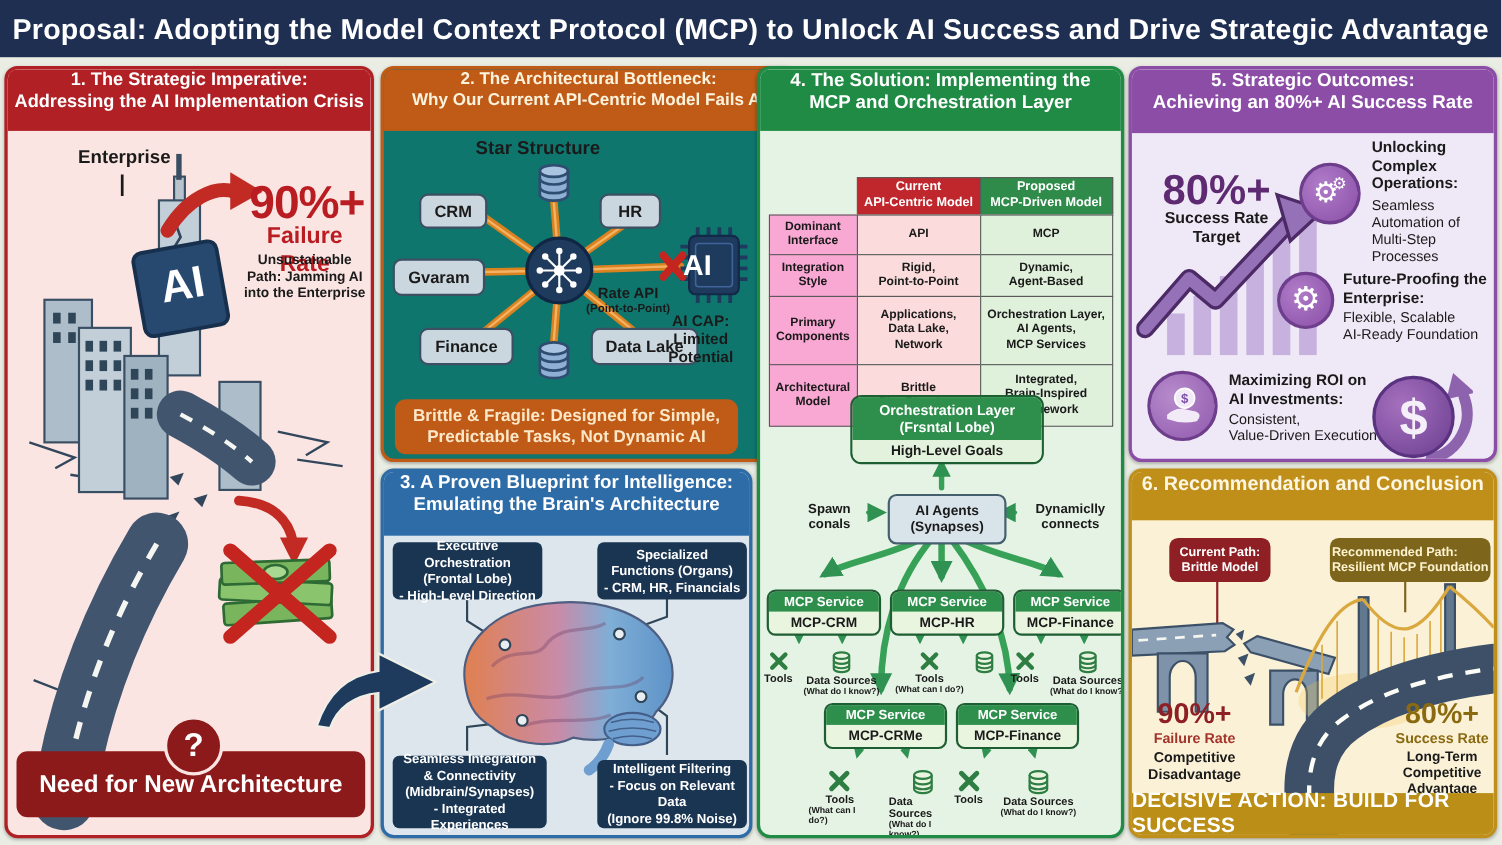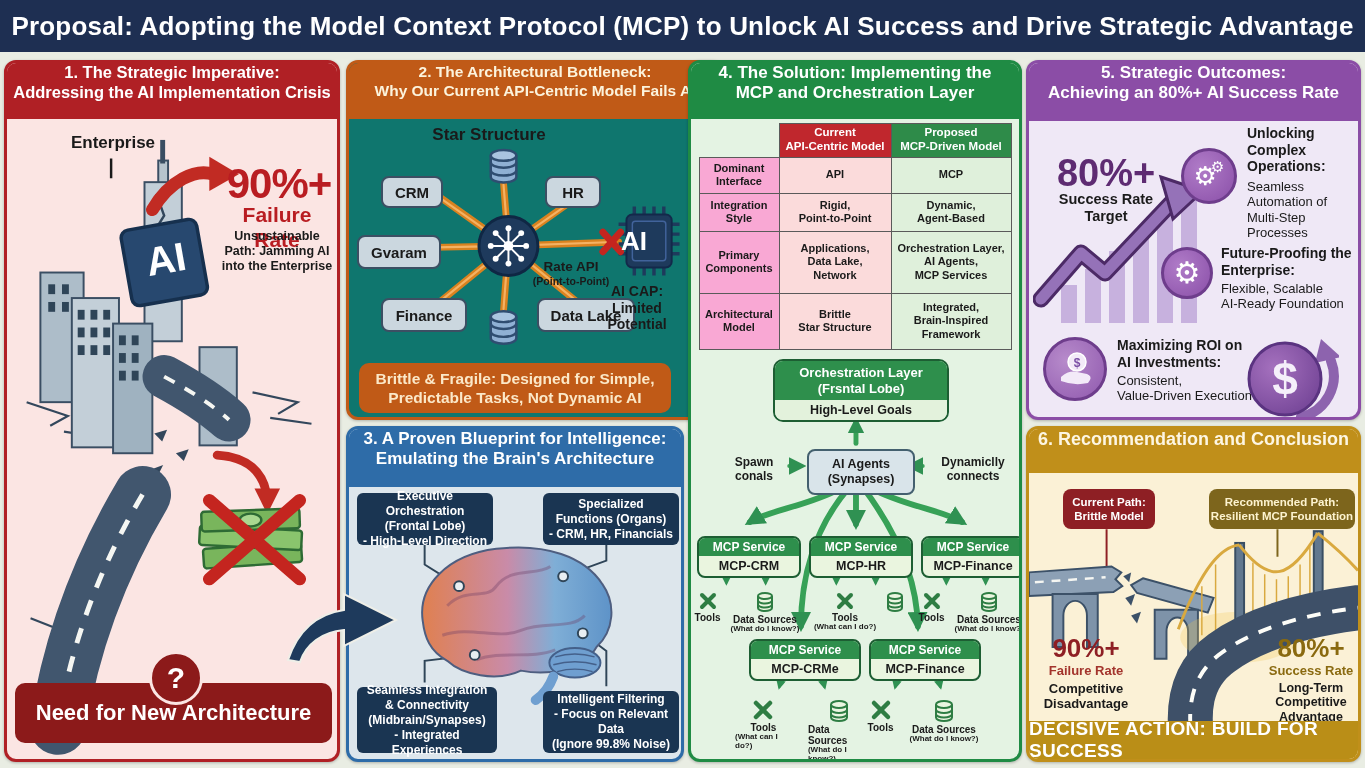--- a/index.html
+++ b/index.html
@@ -6,21 +6,21 @@
   #stage{position:relative;width:1365px;height:768px;background:#E9EDE3;overflow:hidden;}
   .t{position:absolute;line-height:1.18;}
   .ml{white-space:pre-line;}
   .b{font-weight:bold;}
   .c{text-align:center;}
   .panel{position:absolute;border:3px solid;border-radius:12px;overflow:hidden;box-sizing:border-box;box-shadow:0 1px 3px rgba(0,0,0,.25);}
   .ph{position:absolute;top:0;left:0;right:0;display:flex;align-items:flex-start;justify-content:center;text-align:center;font-weight:bold;white-space:pre-line;color:#fff;line-height:1.2;}
   .art{position:absolute;inset:0;width:100%;height:100%;}
   .nodebox{position:absolute;background:#CBD7DF;border:2px solid #3C4F63;border-radius:8px;display:flex;align-items:center;justify-content:center;font-weight:bold;}
   .navybox{position:absolute;background:#1A3552;border-radius:6px;color:#fff;font-weight:bold;font-size:12px;line-height:1.25;display:flex;align-items:center;justify-content:center;text-align:center;white-space:pre-line;padding:2px;box-sizing:border-box;}
-  .tbl{position:absolute;display:grid;grid-template-columns:80px 112px 120px;grid-template-rows:34px 36px 38px 62px 56px;}
+  .tbl{position:absolute;display:grid;grid-template-columns:80px 112px 120px;grid-template-rows:34px 36px 38px 62px 56px;margin-top:38px;}
   .cell{border:1px solid #5a5a5a;display:flex;align-items:center;justify-content:center;text-align:center;font-weight:bold;font-size:11px;line-height:1.2;white-space:pre-line;margin:-0.5px;}
   .cell.hd{color:#fff;}
   .cell.lbl{background:#f9a8d4;}
   .cell.cur{background:#FBDBDB;}
   .cell.pro{background:#DFF0DB;}
   .cell.none{border:none;background:transparent;}
   .svc{position:absolute;border:2px solid #1D5E33;border-radius:8px;overflow:hidden;background:#EAF5DF;}
   .svc .sh{background:#2E8F4C;color:#fff;font-weight:bold;font-size:12px;text-align:center;padding:2px 0;}
   .svc .sn{font-weight:bold;font-size:12.5px;text-align:center;padding:3px 0;}
   .under{position:absolute;display:flex;justify-content:center;gap:10px;}
@@ -644,21 +644,21 @@
         <path d="M168,330 C160,290 162,252 196,228 C226,206 272,190 335,182" stroke="#FDFDF8" stroke-width="4" fill="none" stroke-dasharray="14,12"></path>
       </g>
     </svg>
     <div class="ph" style="height:44px;background:#C08F1A;font-size:18px;color:#FDF6E3;">
       <span>6. Recommendation and Conclusion</span>
     </div>
     <div style="position:absolute;left:34px;top:60px;width:92px;height:40px;background:#8E1F24;border-radius:8px;display:flex;align-items:center;justify-content:center;text-align:center;">
       <span class="b ml" style="color:#fff;font-size:11.5px;line-height:1.25;">Current Path:
 Brittle Model</span>
     </div>
-    <div style="position:absolute;left:180px;top:60px;width:146px;height:40px;background:#7D651C;border-radius:8px;display:flex;align-items:center;justify-content:center;text-align:center;">
+    <div style="position:absolute;left:180px;top:60px;width:146px;height:40px;background:#7D651C;border-radius:8px;display:flex;align-items:center;justify-content:center;text-align:left;">
       <span class="b ml" style="color:#FDF3CF;font-size:11.5px;line-height:1.25;">Recommended Path:
 Resilient MCP Foundation</span>
     </div>
     <div class="t b c" style="left:10px;top:204px;width:94px;font-size:26px;color:#8E1F24;">90%+</div>
     <div class="t b c" style="left:10px;top:234px;width:94px;font-size:13px;color:#A3342C;">Failure Rate</div>
     <div class="t b c ml" style="left:10px;top:252px;width:94px;font-size:13px;">Competitive
 Disadvantage</div>
     <div class="t b c" style="left:236px;top:204px;width:92px;font-size:26px;color:#8A6A10;">80%+</div>
     <div class="t b c" style="left:236px;top:234px;width:92px;font-size:13px;color:#8A6A10;">Success Rate</div>
     <div class="t b c ml" style="left:236px;top:252px;width:92px;font-size:12.5px;line-height:1.15;">Long-Term

